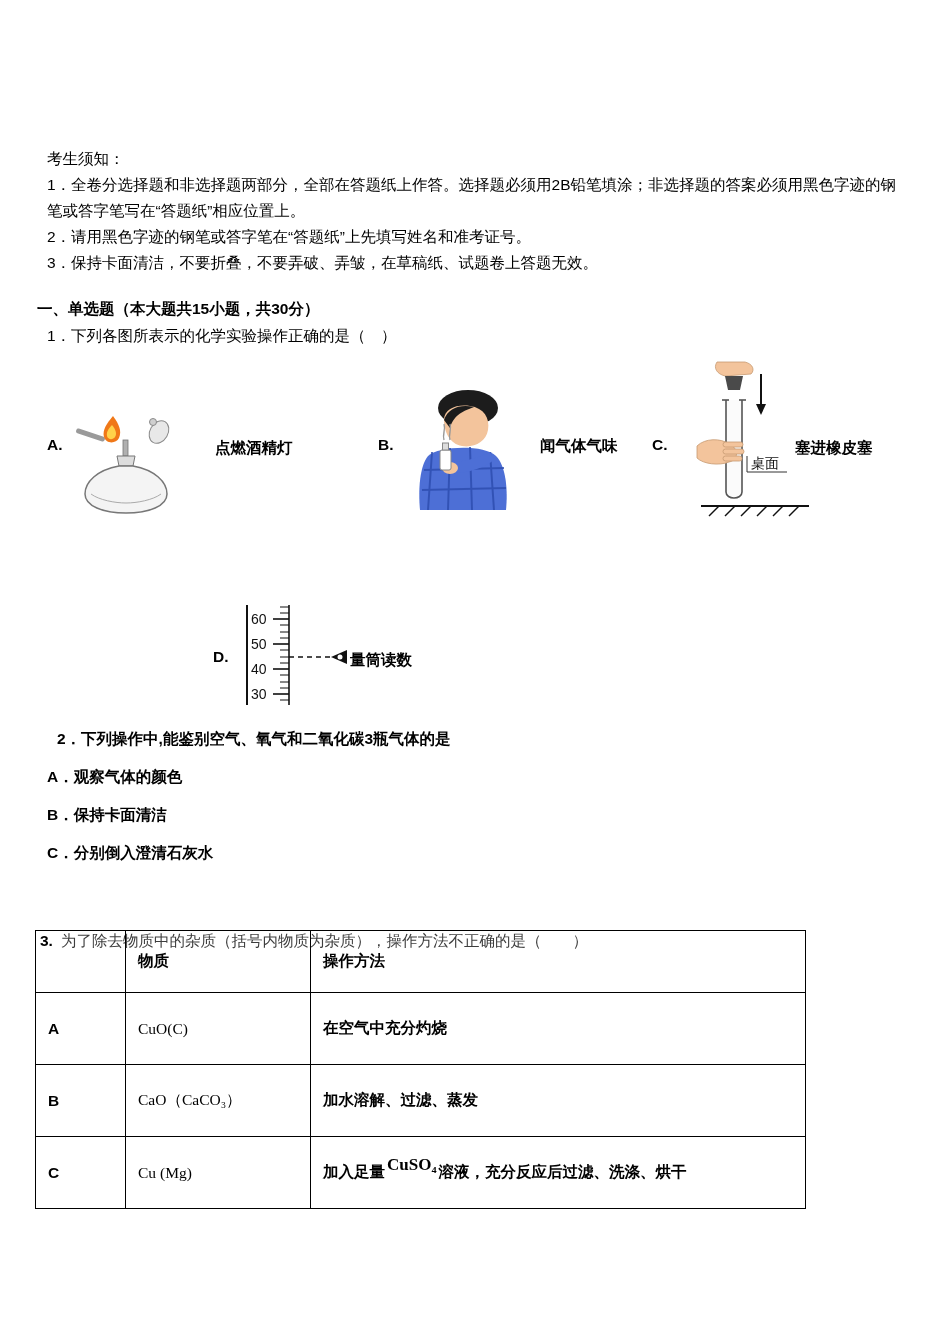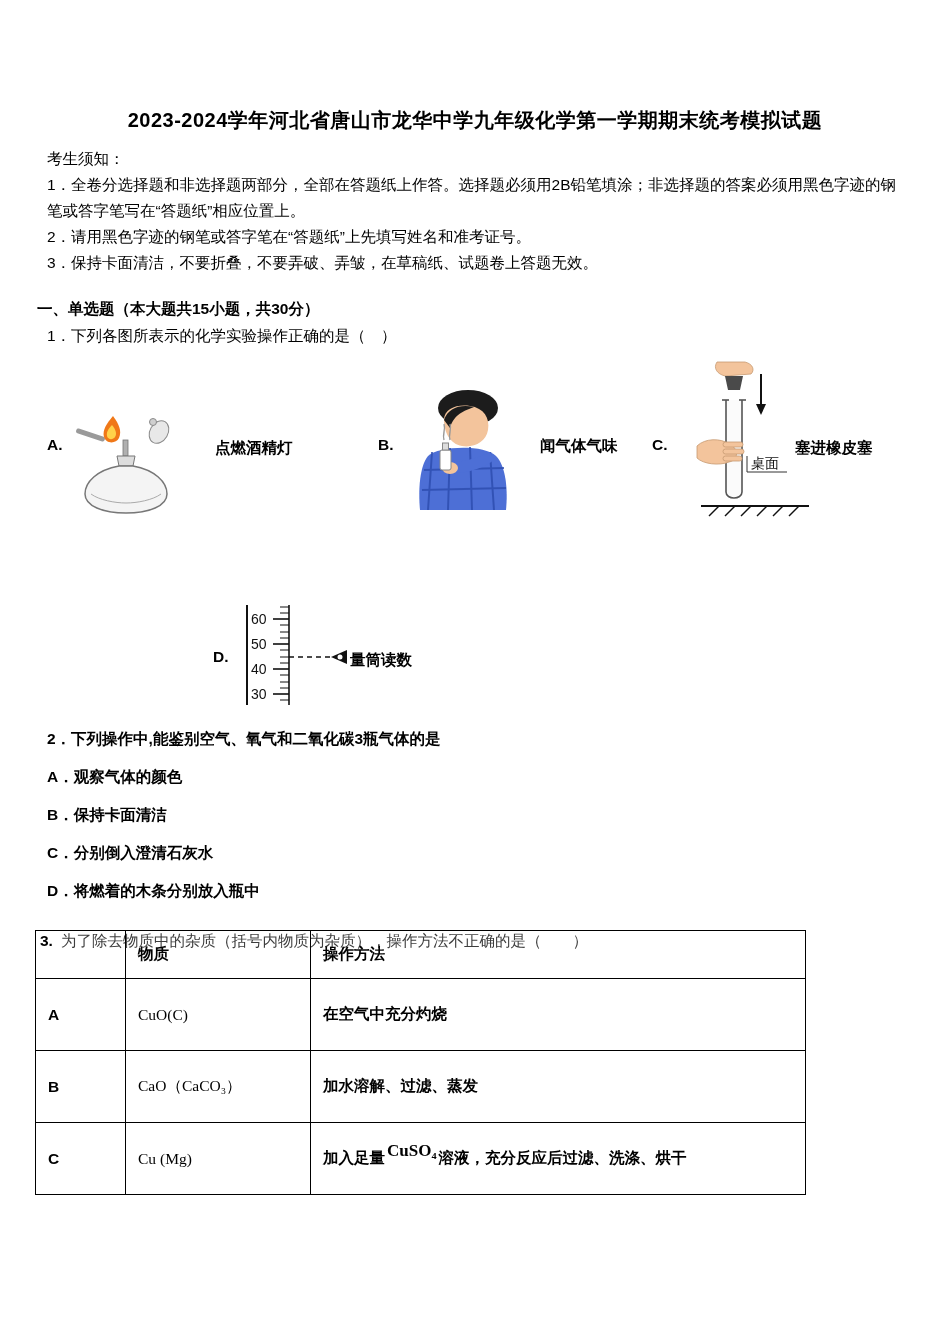--- a/index.html
+++ b/index.html
@@ -23,50 +23,49 @@
   .q1-text   { position: absolute; top: 326px; left: 47px; font-size: 15.5px; font-weight: 500; }
 
   .fig-row { position: absolute; top: 358px; left: 0; width: 950px; height: 165px; }
   .fig-row .opt-label, .d-block .opt-label { position: absolute; font-size: 15.5px; font-weight: 700; }
   .fig-caption { position: absolute; font-size: 15.5px; font-weight: 600; white-space: nowrap; }
   .fig { position: absolute; }
 
   .d-block { position: absolute; top: 600px; left: 0; width: 950px; height: 110px; }
 
   .q2-block { position: absolute; top: 729px; left: 47px; width: 860px; }
-  .q2-text { font-size: 15.5px; font-weight: 600; }
+  .q2-text { font-size: 15.5px; font-weight: 600; margin-left: 10px; }
   .q2-opt  { font-size: 15.5px; font-weight: 600; margin-top: 17px; }
 
   .q3-line { position: absolute; top: 931px; left: 40px; font-size: 15.5px; }
   .q3-num  { font-weight: 700; color: #000; margin-right: 8px; }
   .q3-text { color: #3d3d3d; font-weight: 500; }
 
   table.q3-table { position: absolute; left: 35px; top: 930px; border-collapse: collapse; table-layout: fixed; }
-  table.q3-table td { border: 1.8px solid #000; font-size: 15.5px; vertical-align: middle; padding: 6px 12px; }
+  table.q3-table td { border: 1.8px solid #000; font-size: 15.5px; vertical-align: middle; padding: 20px 12px; }
   table.q3-table tr.hrow { height: 48px; }
   table.q3-table tr.drow { height: 72px; }
   .head-cell { font-weight: 700; }
   .label-cell { font-weight: 700; padding-left: 12px; }
   .substance-cell {
     font-family: "Liberation Serif", "DejaVu Serif", serif;
     font-size: 17.5px; vertical-align: top; padding-top: 10px;
   }
   .method-cell { font-weight: 600; }
   .sup-formula {
     font-family: "Liberation Serif", "DejaVu Serif", serif;
     font-size: 17px; position: relative; top: -7px; padding: 0 2px;
   }
   svg text { font-family: "Liberation Sans", "DejaVu Sans", sans-serif; fill: #111; }
 </style>
 </head>
 <body>
 
 <div class="page">
 
-  <div class="title">2023-2024学年河北省唐山市龙华中学九年级化学第一学期期末统考模拟试题</div>
 
   <div class="notice">
     <p>考生须知：</p>
     <p>1．全卷分选择题和非选择题两部分，全部在答题纸上作答。选择题必须用2B铅笔填涂；非选择题的答案必须用黑色字迹的钢笔或答字笔写在“答题纸”相应位置上。</p>
     <p>2．请用黑色字迹的钢笔或答字笔在“答题纸”上先填写姓名和准考证号。</p>
     <p>3．保持卡面清洁，不要折叠，不要弄破、弄皱，在草稿纸、试题卷上答题无效。</p>
   </div>
 
   <div class="sec-heading">一、单选题（本大题共15小题，共30分）</div>
   <div class="q1-text">1．下列各图所表示的化学实验操作正确的是（　）</div>
@@ -188,21 +187,20 @@
     </svg>
 
     <span class="fig-caption" style="left:350px; top:50px;">量筒读数</span>
   </div>
 
   <div class="q2-block">
     <div class="q2-text">2．下列操作中,能鉴别空气、氧气和二氧化碳3瓶气体的是</div>
     <div class="q2-opt">A．观察气体的颜色</div>
     <div class="q2-opt">B．保持卡面清洁</div>
     <div class="q2-opt">C．分别倒入澄清石灰水</div>
-    <div class="q2-opt">D．将燃着的木条分别放入瓶中</div>
   </div>
 
   <div class="q3-line">
     <span class="q3-num">3.</span><span class="q3-text">为了除去物质中的杂质（括号内物质为杂质），操作方法不正确的是（　　）</span>
   </div>
 
   <table class="q3-table">
     <colgroup>
         <col style="width:90px">
         <col style="width:185px">

